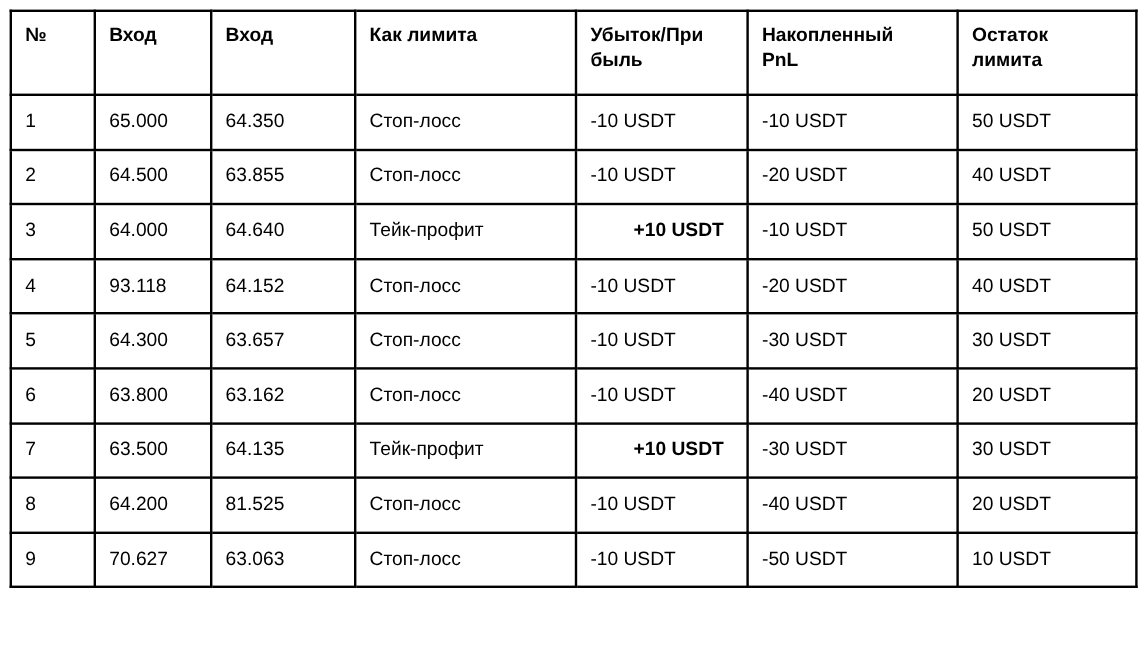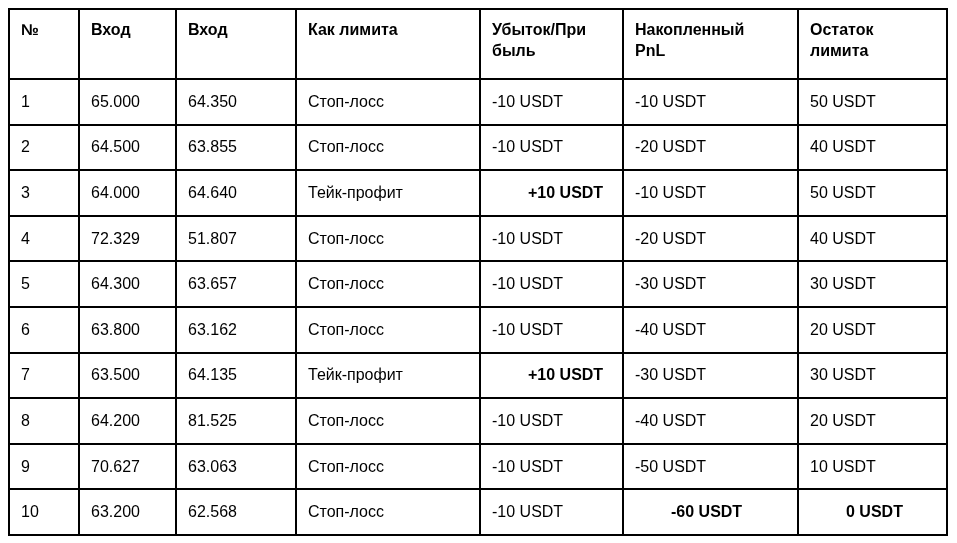--- a/index.html
+++ b/index.html
@@ -92,22 +92,22 @@
         <td>3</td>
         <td>64.000</td>
         <td>64.640</td>
         <td>Тейк-профит</td>
         <td class="bold">+10 USDT</td>
         <td>-10 USDT</td>
         <td>50 USDT</td>
       </tr>
       <tr>
         <td>4</td>
-        <td>72.329</td>
-        <td>51.807</td>
+        <td>93.118</td>
+        <td>64.152</td>
         <td>Стоп-лосс</td>
         <td>-10 USDT</td>
         <td>-20 USDT</td>
         <td>40 USDT</td>
       </tr>
       <tr>
         <td>5</td>
         <td>64.300</td>
         <td>63.657</td>
         <td>Стоп-лосс</td>
@@ -144,23 +144,14 @@
       </tr>
       <tr>
         <td>9</td>
         <td>70.627</td>
         <td>63.063</td>
         <td>Стоп-лосс</td>
         <td>-10 USDT</td>
         <td>-50 USDT</td>
         <td>10 USDT</td>
       </tr>
-      <tr>
-        <td>10</td>
-        <td>63.200</td>
-        <td>62.568</td>
-        <td>Стоп-лосс</td>
-        <td>-10 USDT</td>
-        <td class="bold">-60 USDT</td>
-        <td class="bold">0 USDT</td>
-      </tr>
     </tbody>
 </table>
 
 </body></html>

